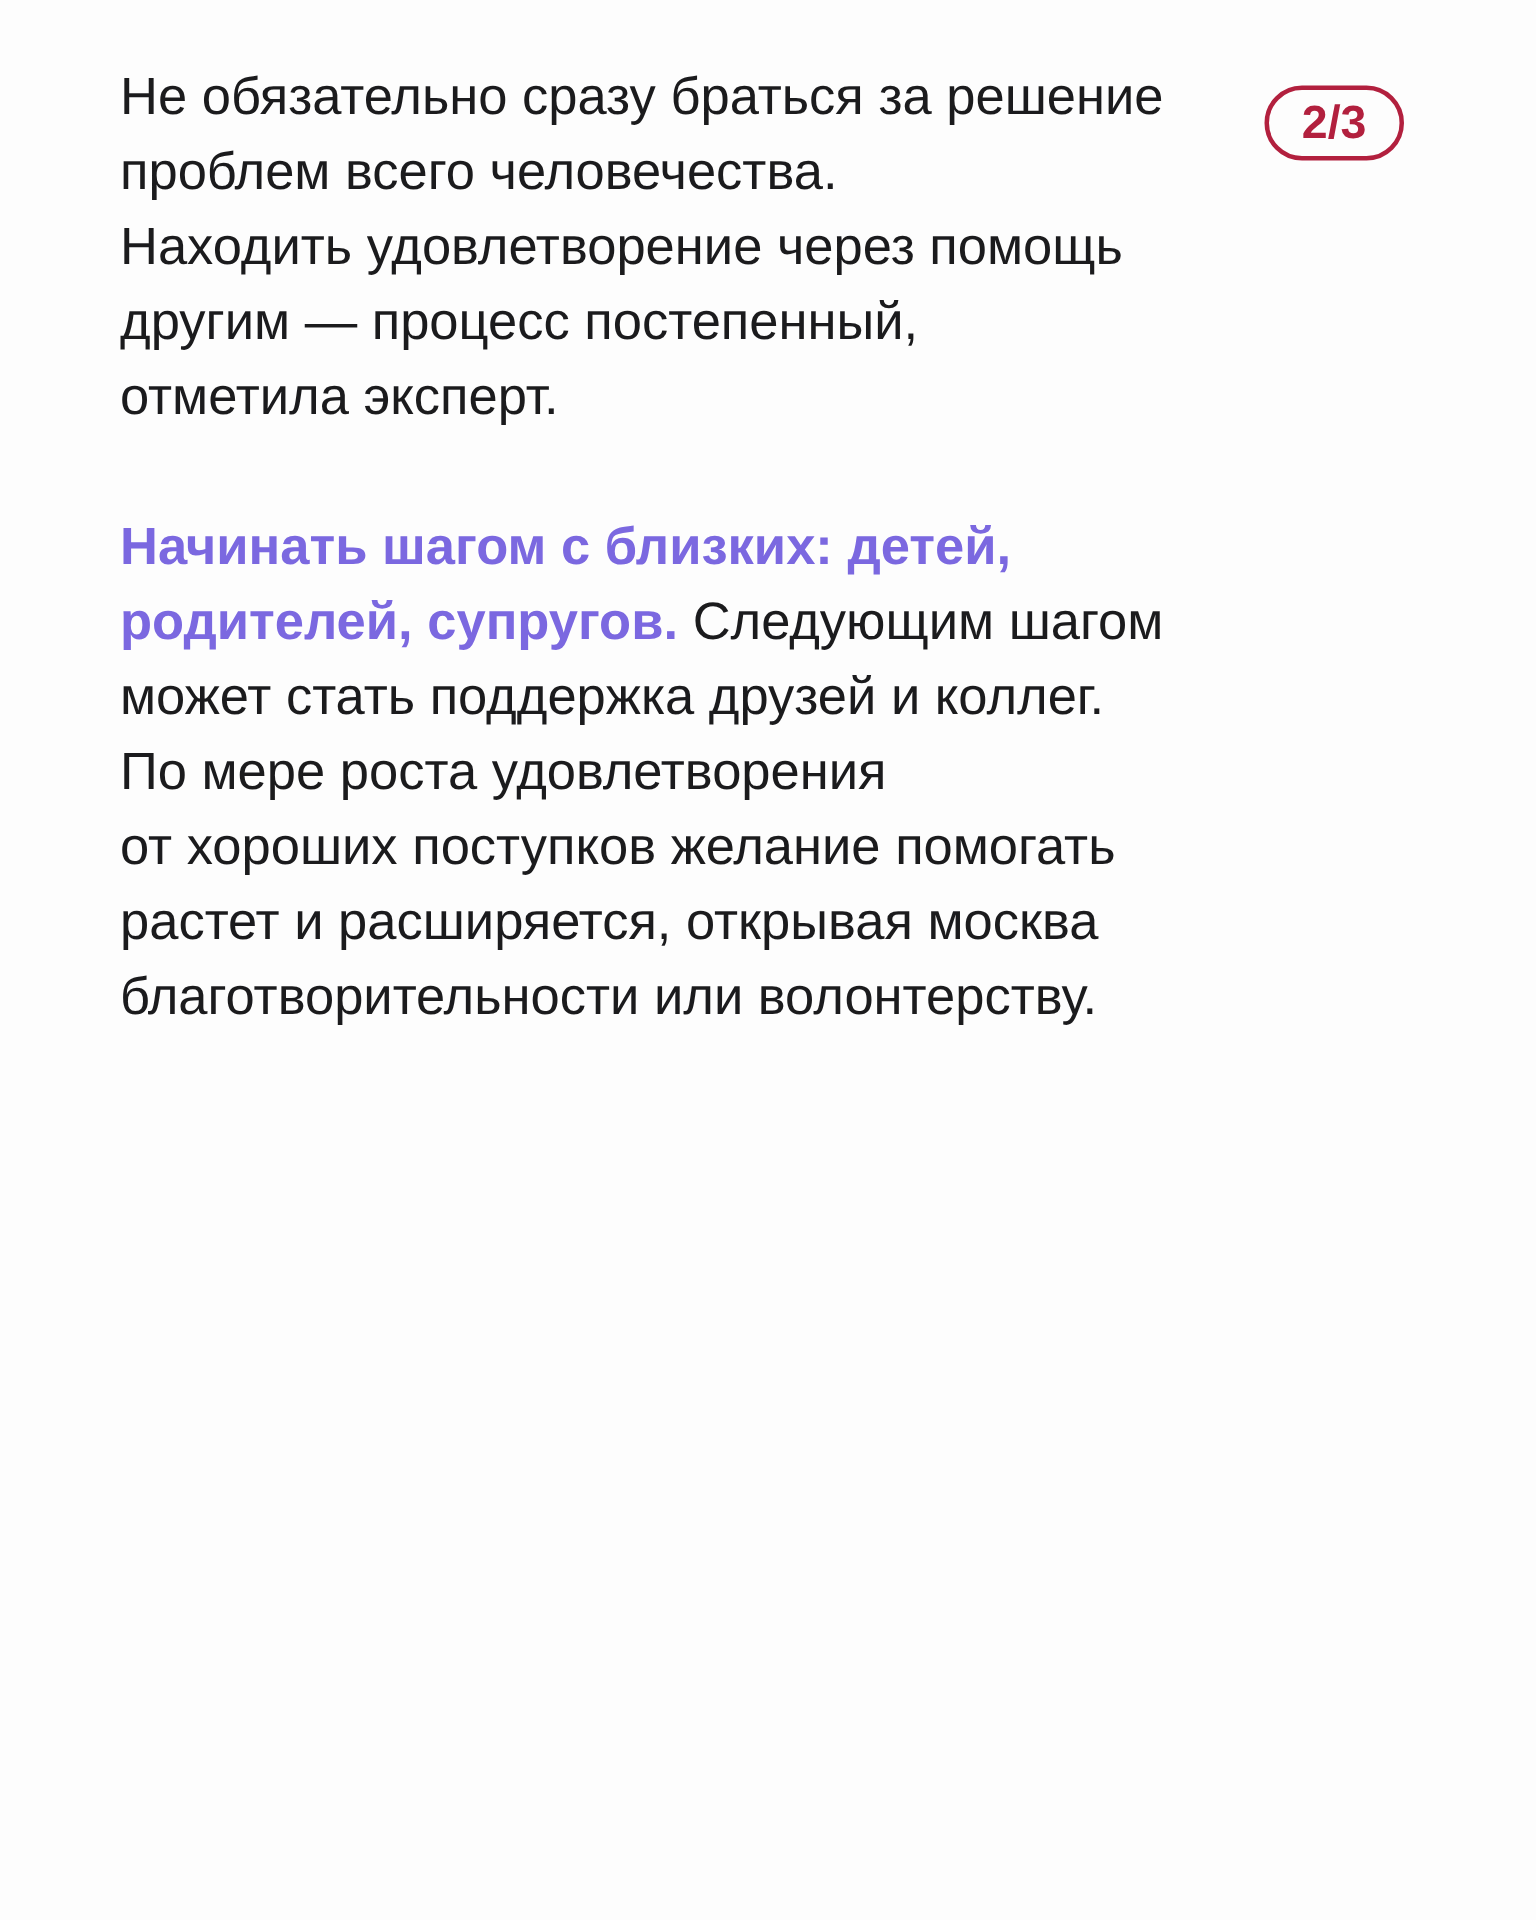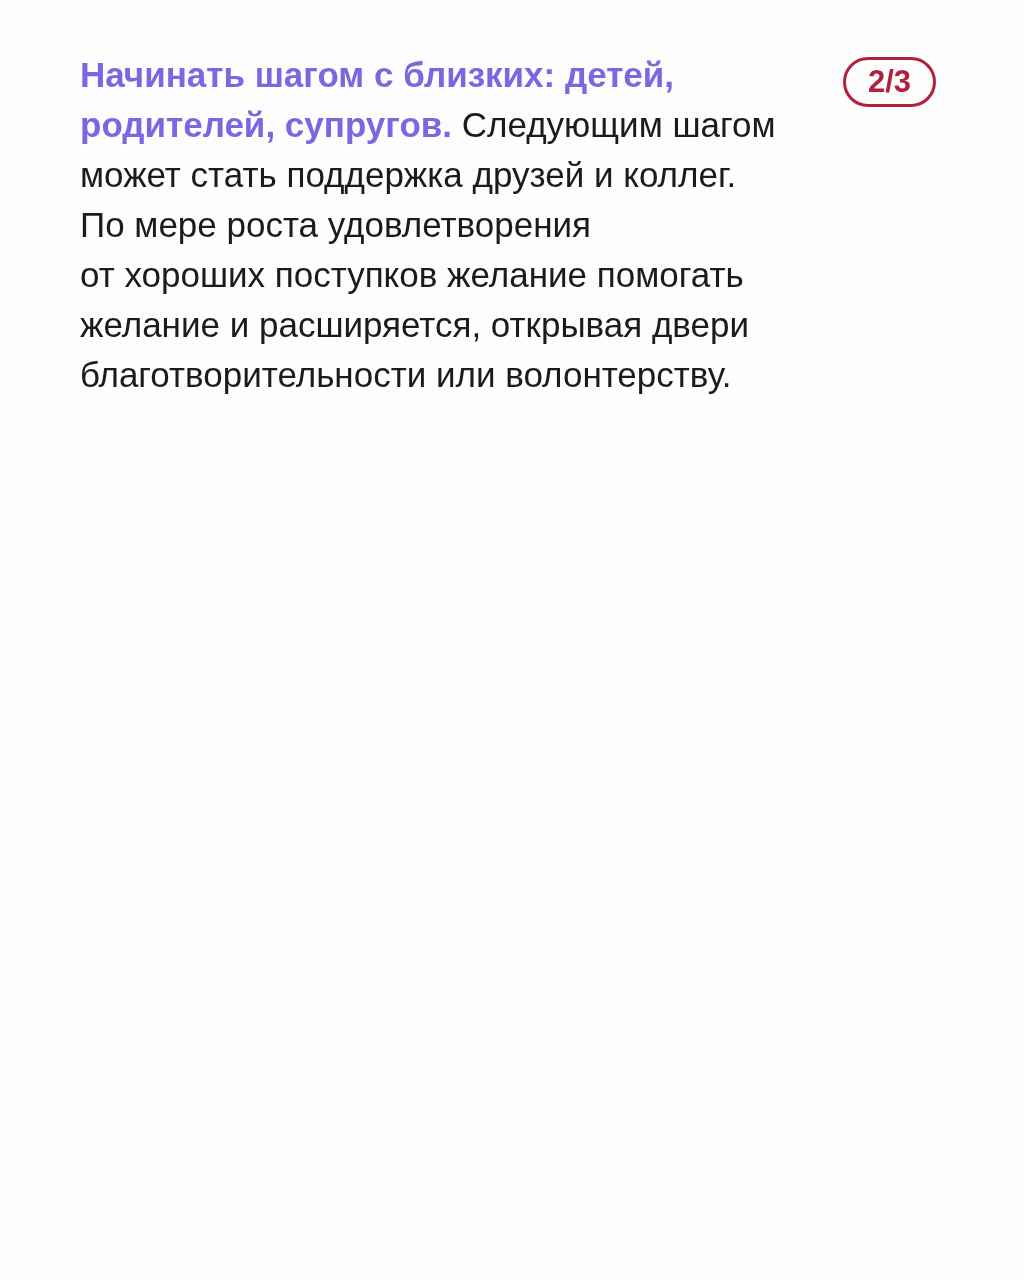--- a/index.html
+++ b/index.html
@@ -96,24 +96,29 @@
 
 <div class="card" style="--red: #b2203e; --purple: #7b68e0; --ink: #1b1b1d; --bg: #fdfdfd;">
 
   <div class="header">
     <div class="page-pill">2/3</div>
   </div>
 
   <div class="content">
 
 
+    <p class="body-text p-intro">Не обязательно сразу браться за решение
+проблем всего человечества.
+Находить удовлетворение через помощь
+другим — процесс постепенный,
+отметила эксперт.</p>
 
     <p class="body-text p-main"><span class="hl">Начинать шагом с близких: детей,
 родителей, супругов.</span><span> Следующим шагом
 может стать поддержка друзей и коллег.
 По мере роста удовлетворения
 от хороших поступков желание помогать
-желание и расширяется, открывая двери
+растет и расширяется, открывая москва
 благотворительности или волонтерству.</span></p>
 
   </div>
 
 </div>
 
 </body></html>

